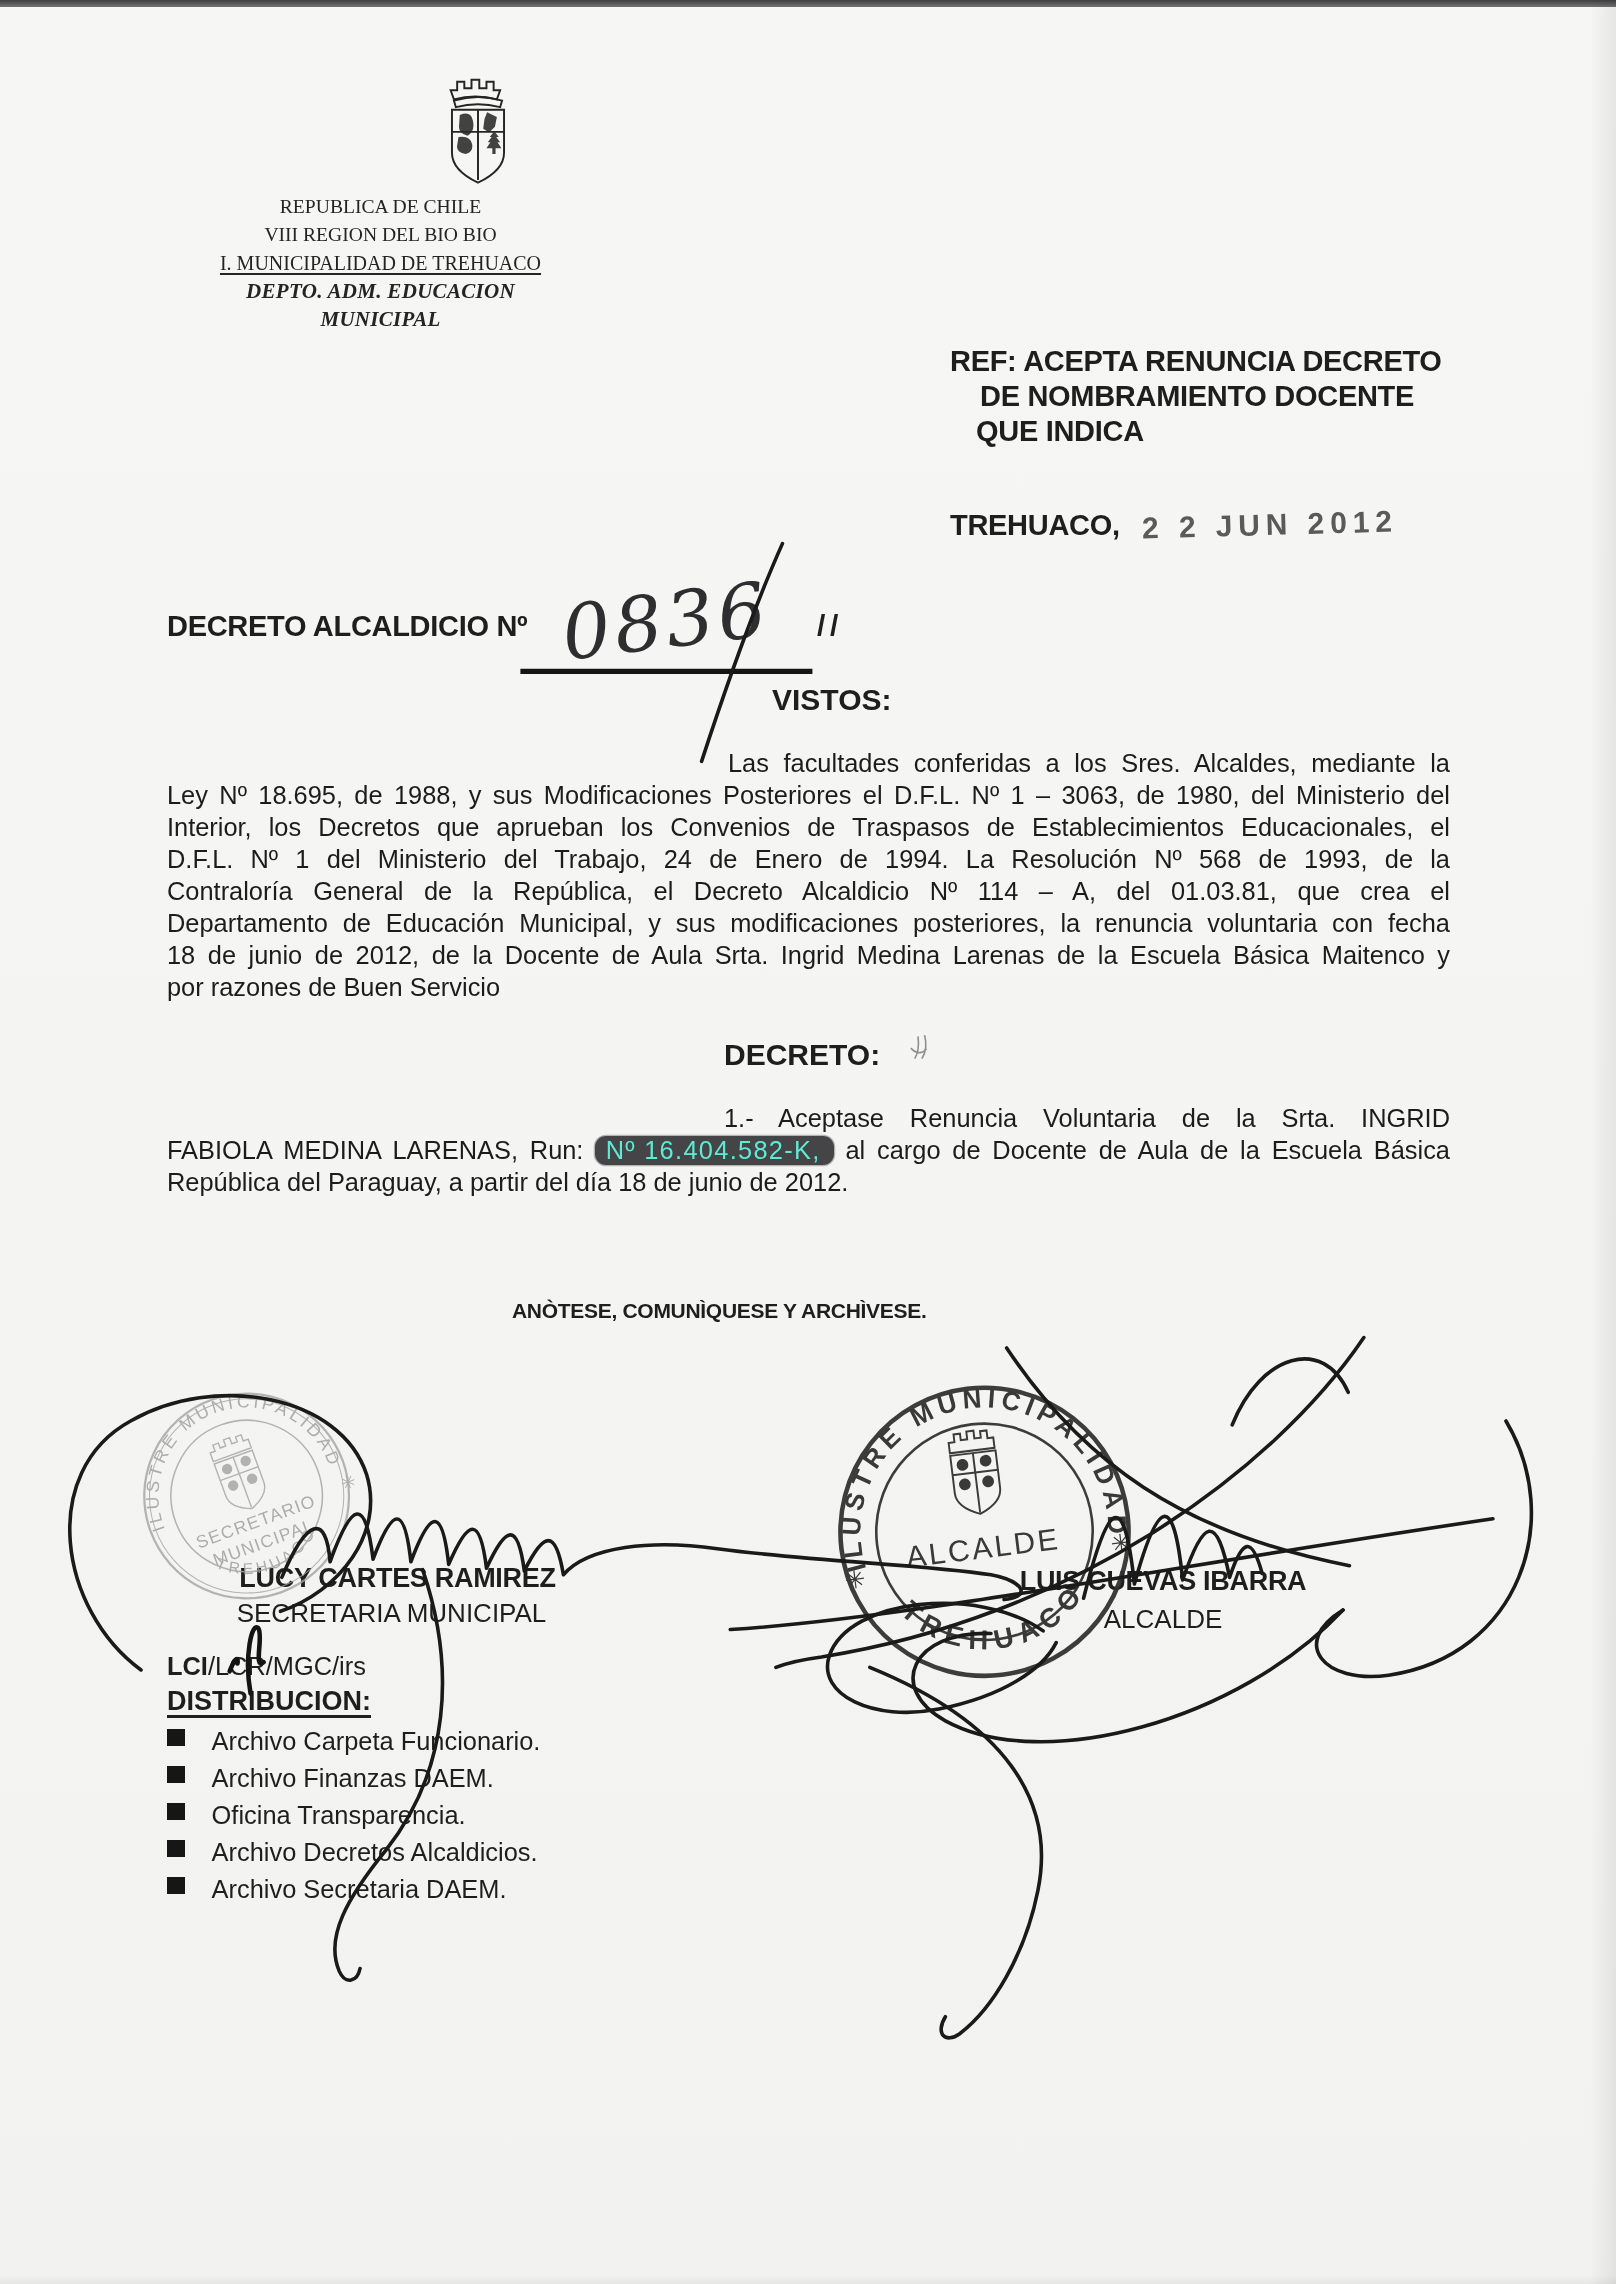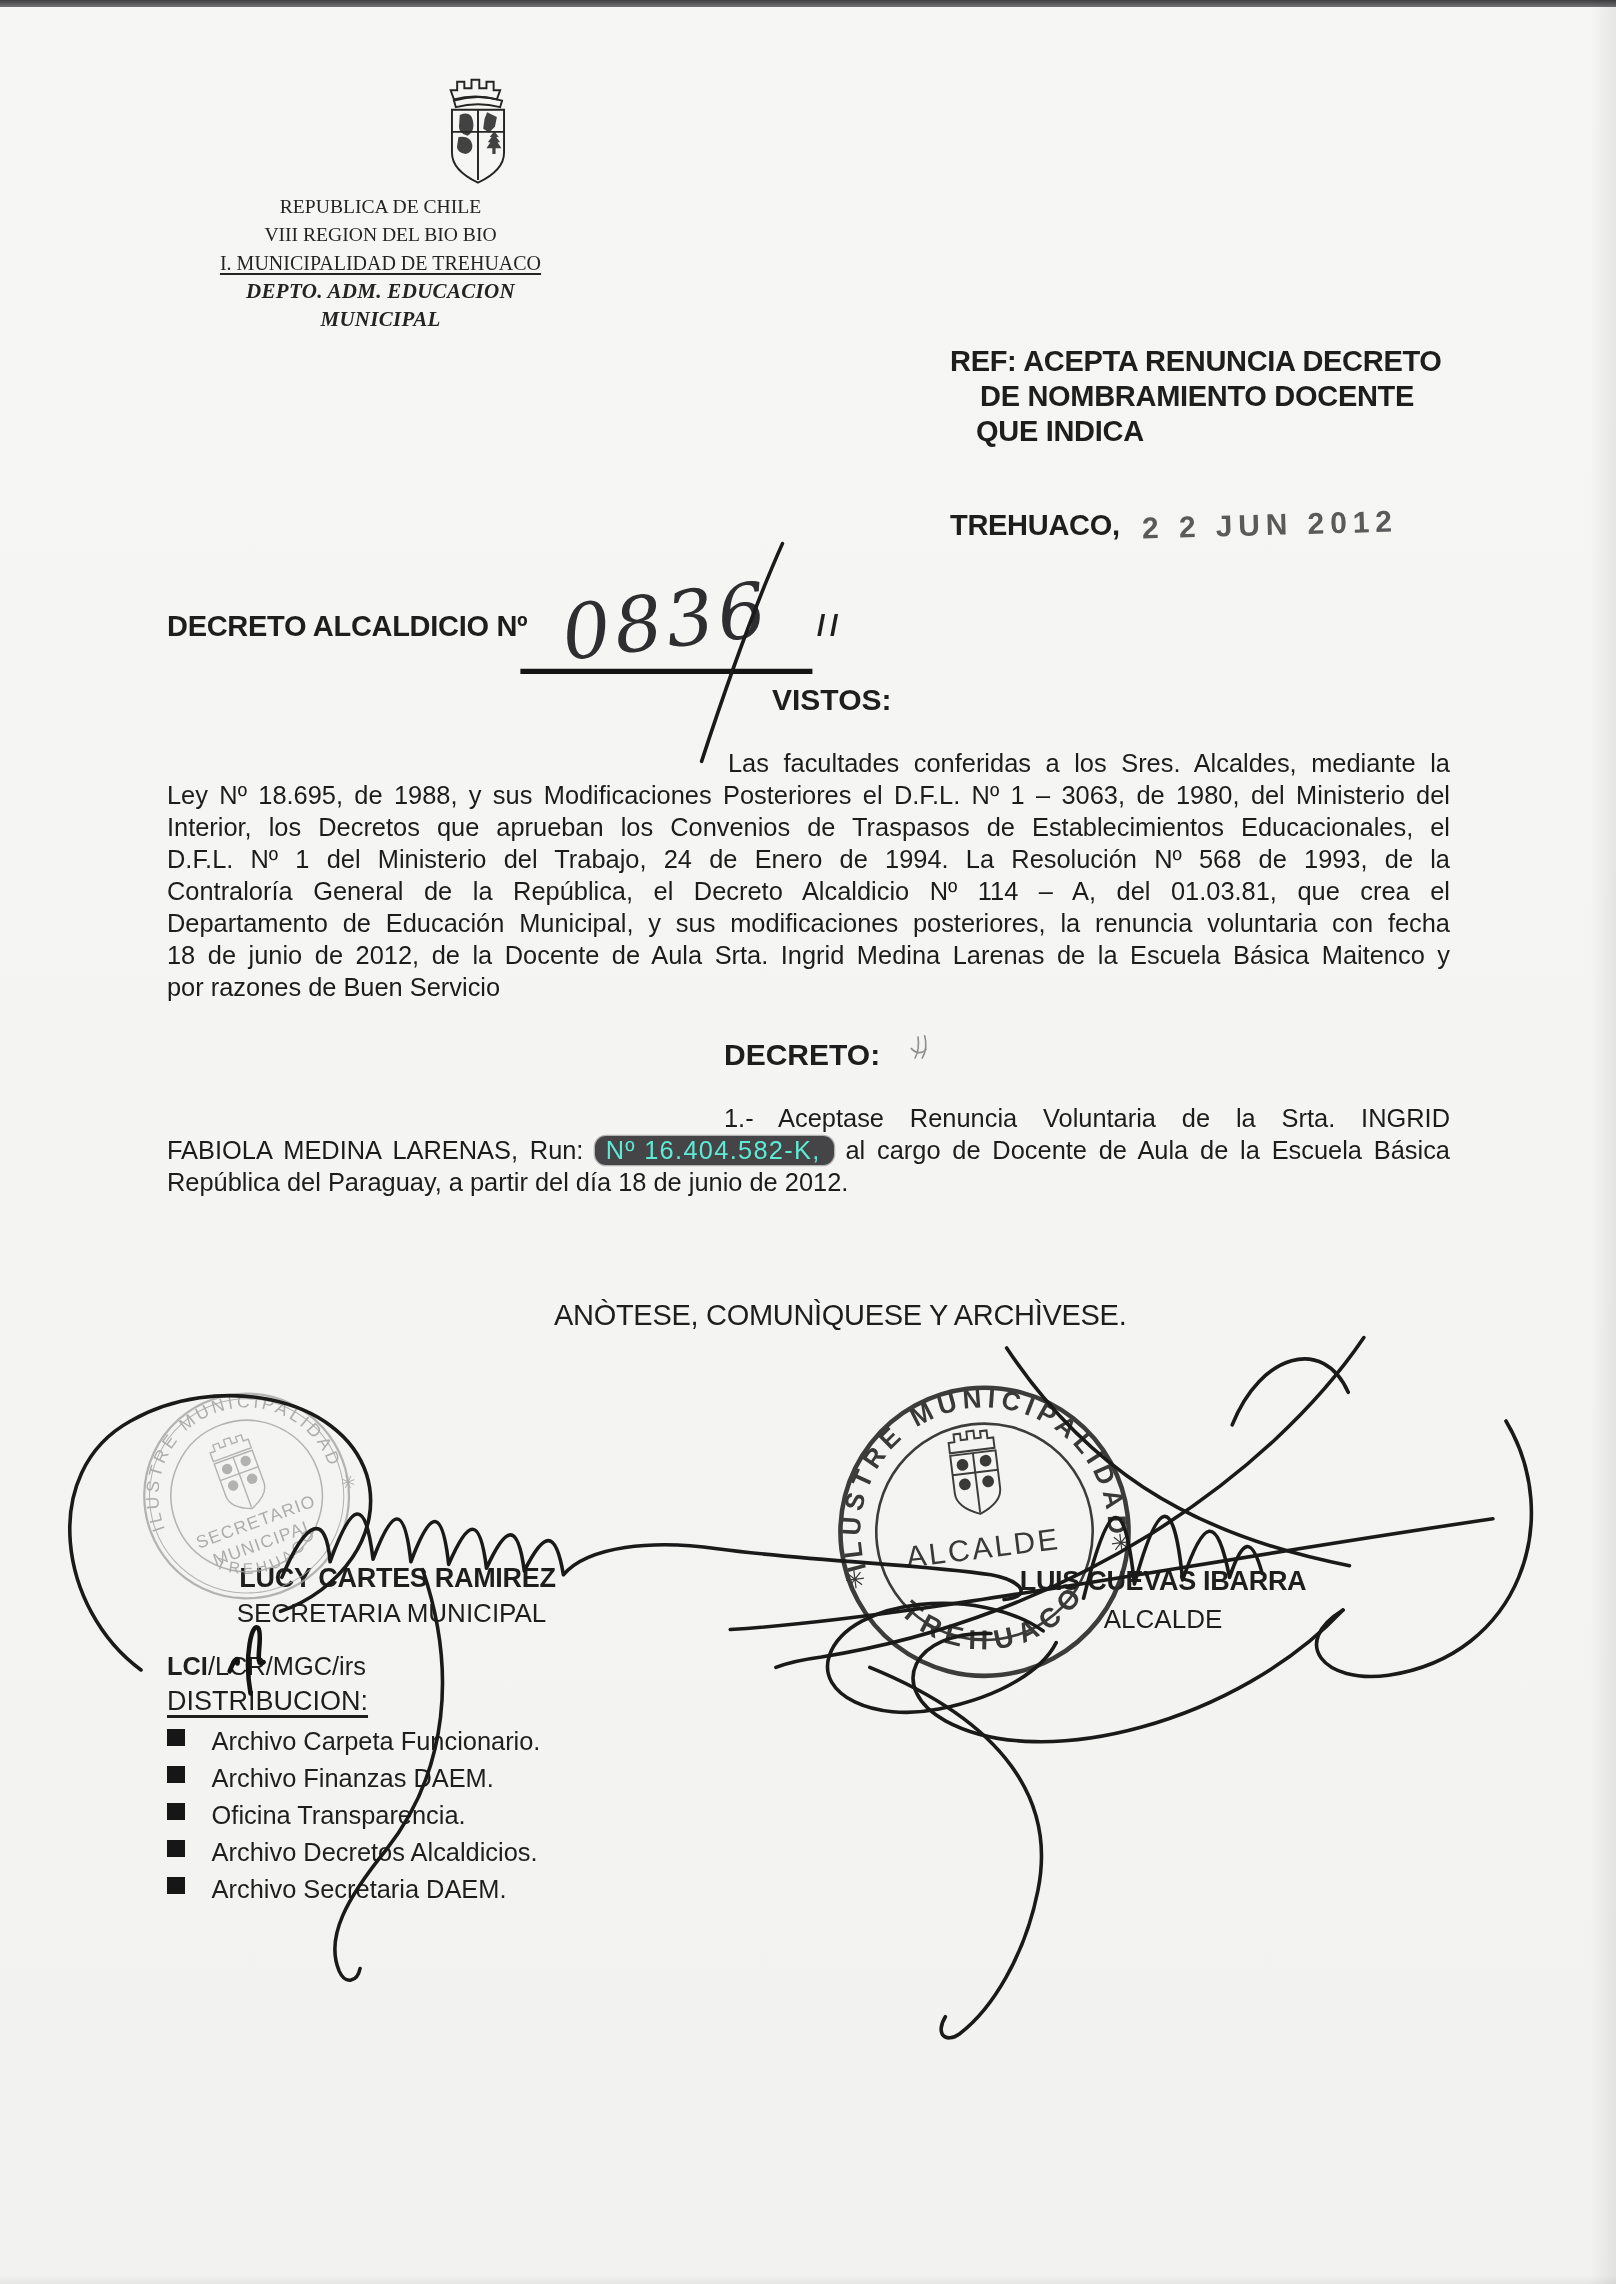--- a/index.html
+++ b/index.html
@@ -28,21 +28,21 @@
 
   .dateline{left:950px;top:508px;font-size:29px;}
   .city{font-weight:bold;letter-spacing:-0.3px;}
   .datestamp{display:inline-block;margin-left:22px;color:#454547;font-weight:bold;font-size:30px;letter-spacing:5.9px;transform:rotate(-1.6deg);opacity:0.88;}
 
   .decreeline{left:167px;top:610px;font-weight:bold;font-size:29px;letter-spacing:-0.3px;}
   .slashes{left:817px;top:609px;font-weight:bold;font-size:30px;letter-spacing:4.6px;}
 
   .vistos-h{left:724px;top:683px;font-weight:bold;font-size:30px;margin-left:48px;}
   .decreto-h{left:724px;top:1038px;font-weight:bold;font-size:30px;}
-  .closing{left:554px;top:1299px;font-weight:normal;font-size:29px;letter-spacing:-0.3px;}
+  .closing{left:512px;top:1299px;font-weight:bold;font-size:21px;letter-spacing:-0.3px;}
 
   .para{left:167px;width:1283px;font-size:25.4px;line-height:32px;color:#1c1c1c;}
   .p1{top:747px;}
   .p2{top:1102px;}
   .jline{text-align:justify;text-align-last:justify;white-space:normal;}
   .jline.ind1{padding-left:561px;}
   .jline.ind2{padding-left:557px;}
   .lastline{text-align:left;}
 
   .redact{
@@ -53,21 +53,21 @@
 
   .signame{font-weight:bold;font-size:27px;text-align:center;letter-spacing:-0.3px;}
   .sigtitle{font-size:26px;text-align:center;}
   .lucy-name{left:215px;top:1563px;width:365px;}
   .lucy-title{left:209px;top:1598px;width:365px;}
   .luis-name{left:997px;top:1566px;width:332px;}
   .luis-title{left:997px;top:1604px;width:332px;}
 
   .initials{left:167px;top:1652px;font-size:25.4px;}
   .initials b{font-weight:bold;}
-  .disthead{left:167px;top:1686px;font-size:27px;font-weight:normal;text-decoration:underline;text-decoration-thickness:3.3px;text-underline-offset:4.6px;}
+  .disthead{left:167px;top:1686px;font-size:27px;font-weight:bold;text-decoration:underline;text-decoration-thickness:3.3px;text-underline-offset:4.6px;}
   .distlist{left:167px;top:1723px;font-size:25.4px;line-height:37px;}
   .distrow{display:flex;align-items:flex-start;height:37px;}
   .sq{width:17.6px;height:17.6px;background:#161616;margin-top:5.9px;flex:0 0 17.6px;}
   .dtext{margin-left:27px;}
 
   svg{position:absolute;left:0;top:0;pointer-events:none;}
   .ink{stroke:#1a1a1a;stroke-width:5.5;fill:none;stroke-linecap:round;stroke-linejoin:round;}
   .ink-thick{stroke:#141414;stroke-width:7;fill:none;stroke-linecap:round;}
   .stampG{stroke:#a4a4a4;fill:none;}
   .stampGtxt{fill:#9b9b9b;font-family:"Liberation Sans",sans-serif;}

